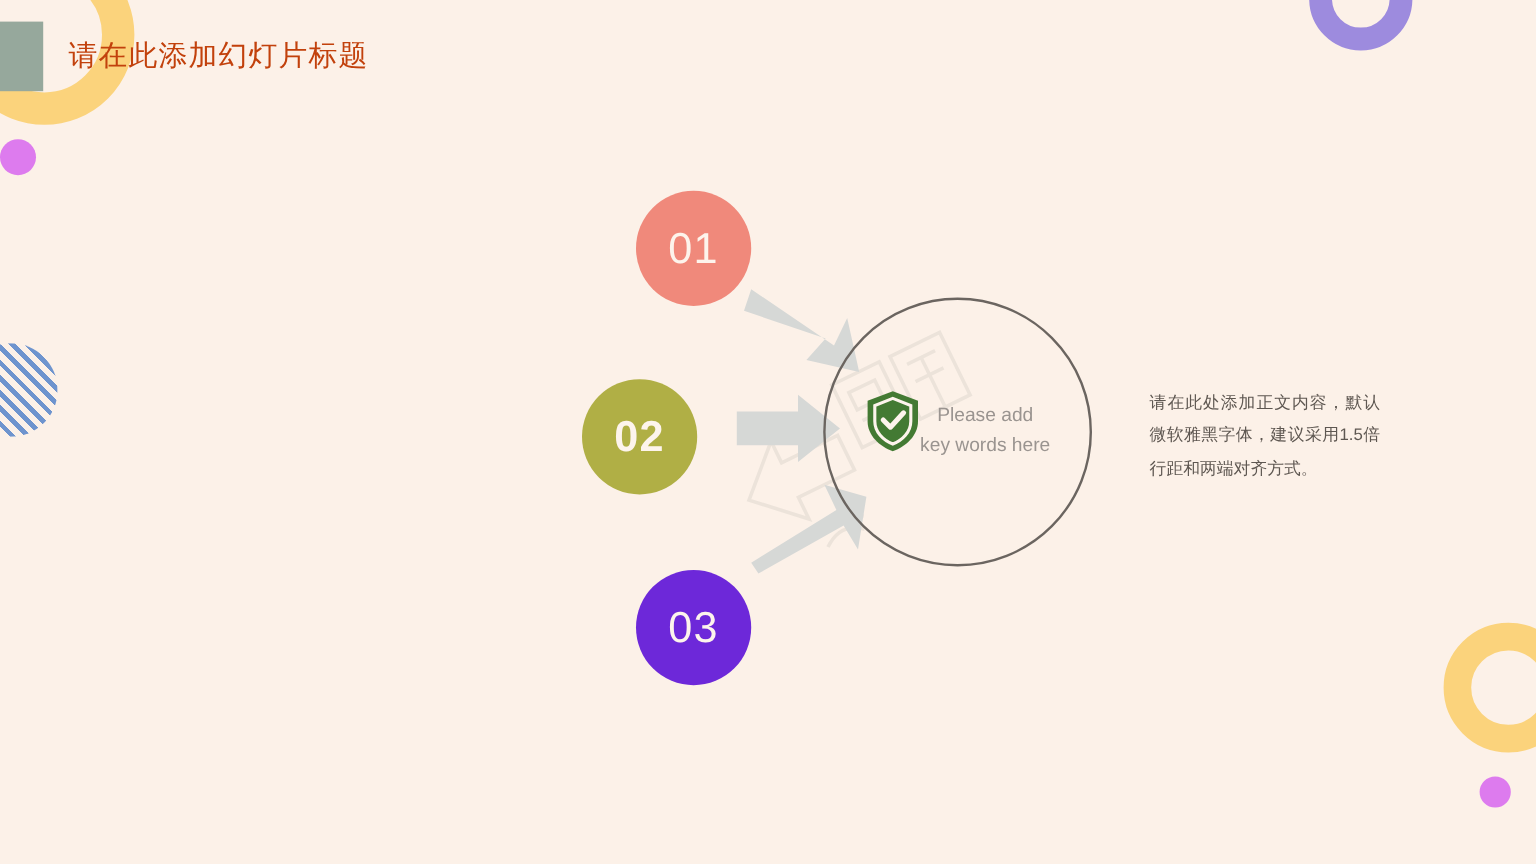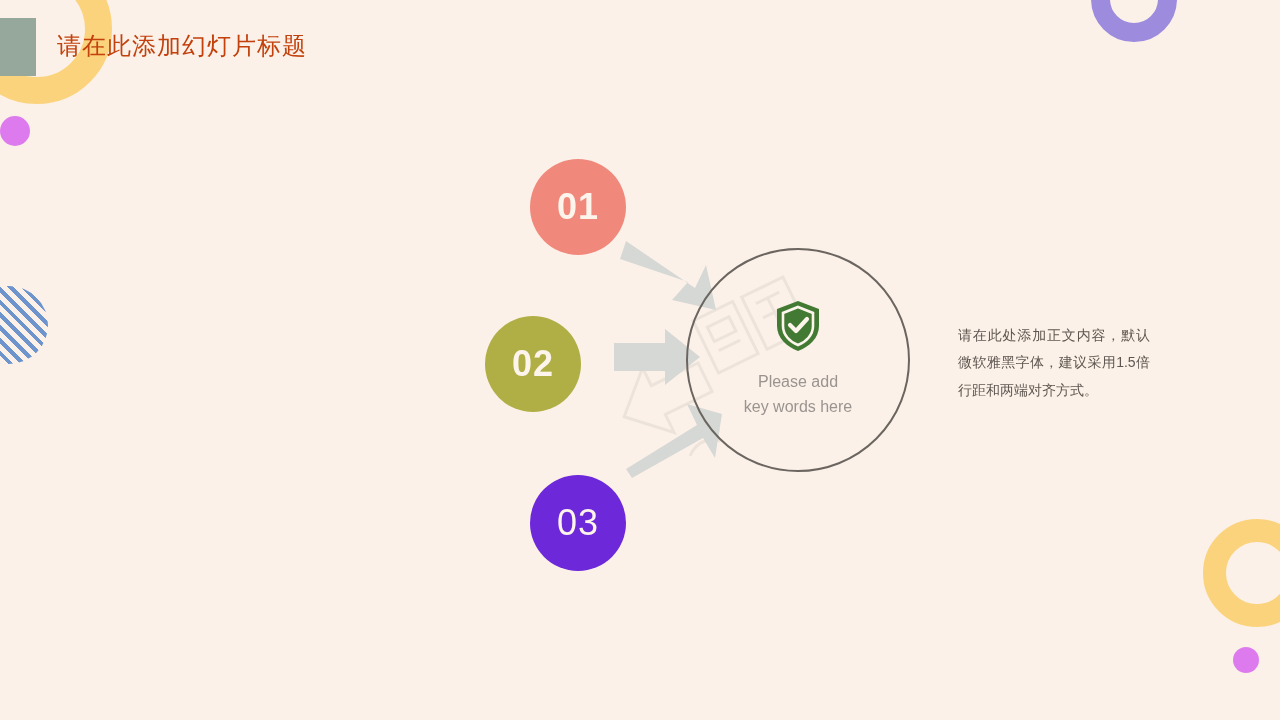--- a/index.html
+++ b/index.html
@@ -65,33 +65,33 @@
   
   .row{position:absolute;}
 
   .num{
     position:absolute;border-radius:50%;
     display:flex;align-items:center;justify-content:center;
     color:#FDF4EC;font-size:36px;letter-spacing:1px;
   }
 
   #row1{left:140px;top:155px;}
-  #row1 .num{left:390px;top:4px;width:96px;height:96px;background:#F0897B;font-weight:bold;}
+  #row1 .num{left:390px;top:4px;width:96px;height:96px;background:#F0897B;}
 
   #row2{left:95px;top:312px;}
   #row2 .num{left:390px;top:4px;width:96px;height:96px;background:#B0AF45;}
 
   #row3{left:140px;top:471px;}
   #row3 .num{left:390px;top:4px;width:96px;height:96px;background:#8C9C94;}
 
   
   .center{
     position:absolute;left:686px;top:248px;width:224px;height:224px;
     border-radius:50%;border:2px solid #6B6560;box-sizing:border-box;
-    display:flex;flex-direction:column;align-items:center;
+    display:flex;flex-direction:row;align-items:center;
     justify-content:center;
   }
   .shield{margin-bottom:14px;}
   .center .kw{
     font-size:16px;color:#9A9490;line-height:1.55;text-align:center;
   }
 
   
   .rightpara{
     position:absolute;left:958px;top:322px;width:192px;

